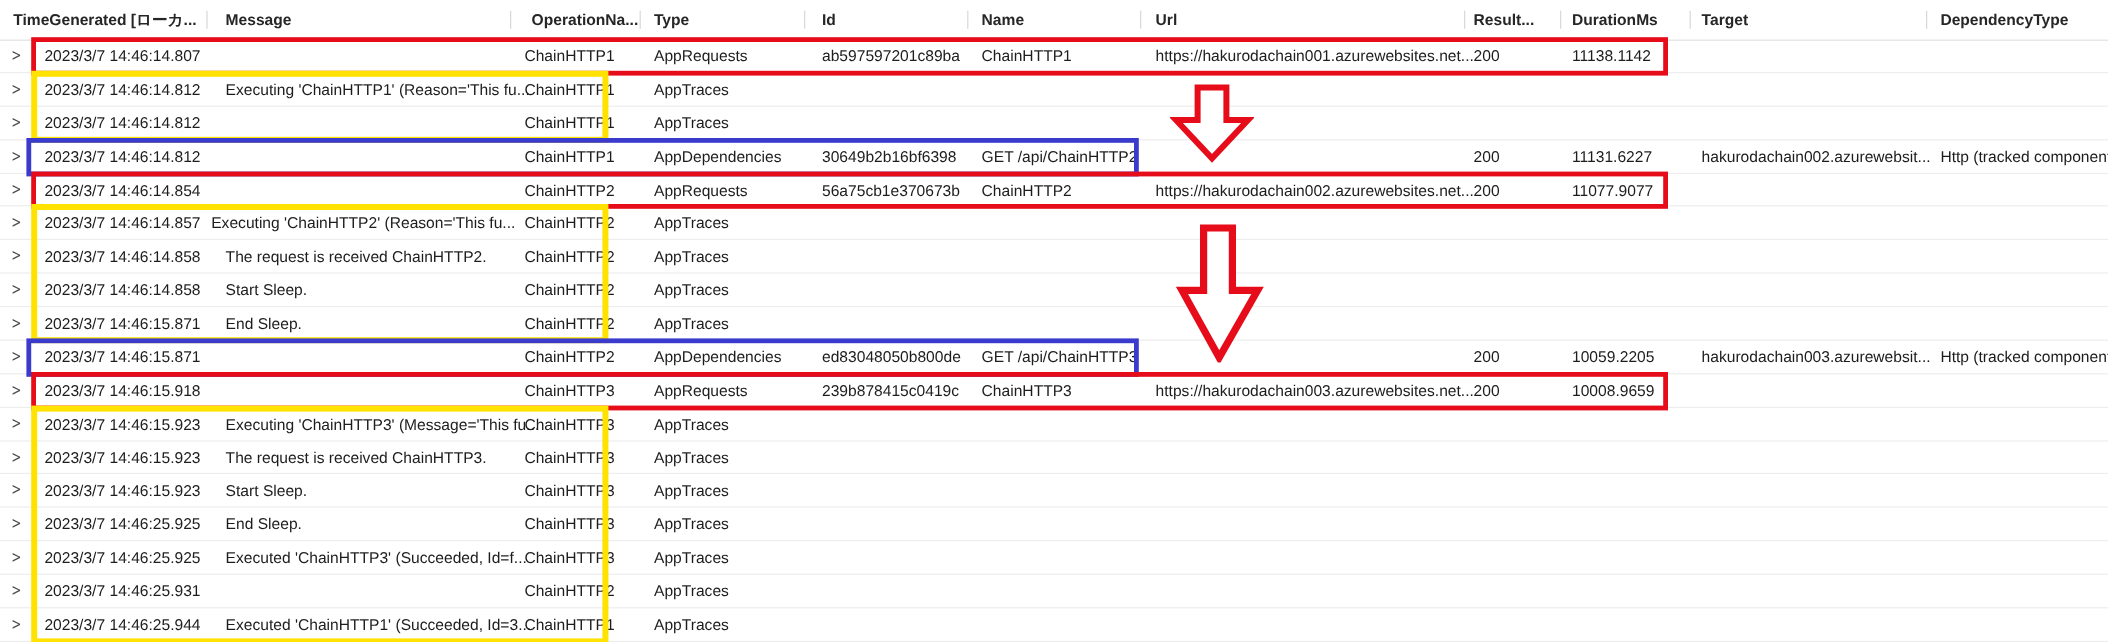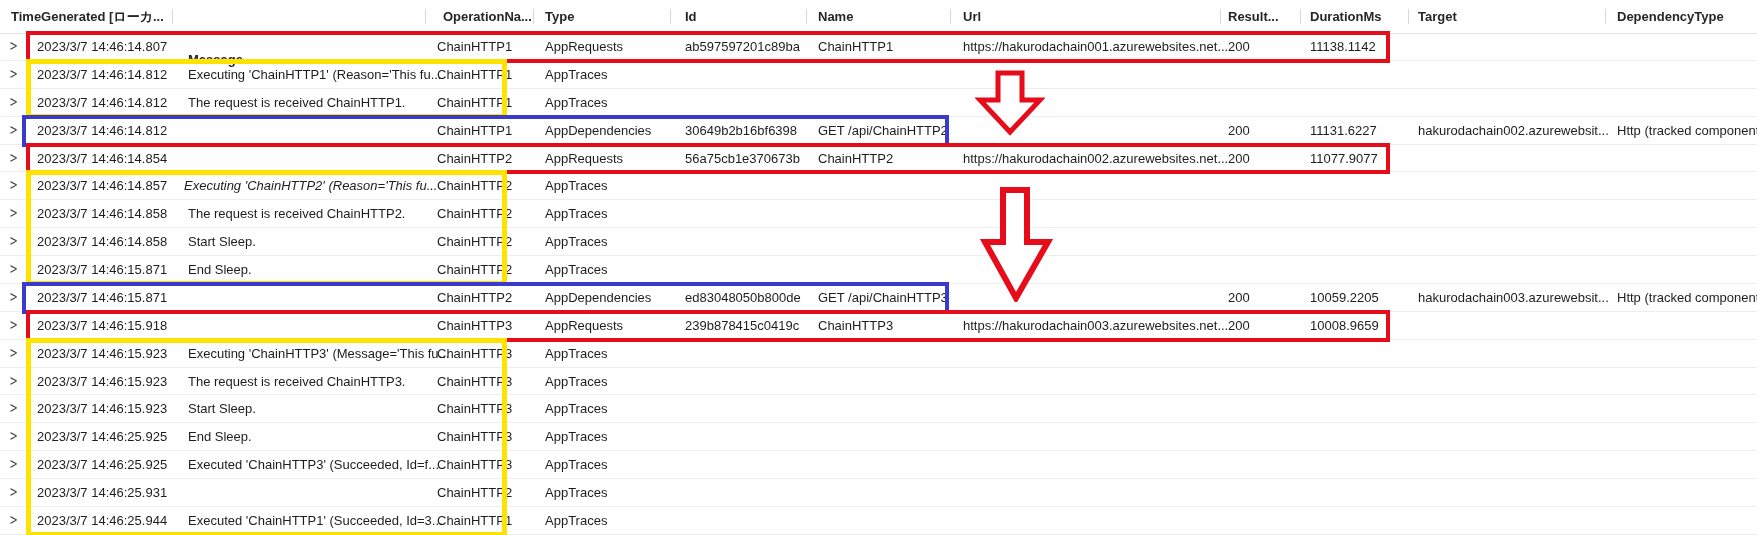--- a/index.html
+++ b/index.html
@@ -15,21 +15,21 @@
         font-family:"DejaVu Sans Mono",monospace;transform:scaleY(1.25);}
   .abox{position:absolute;box-sizing:border-box;background:transparent;pointer-events:none;}
   .arrow{position:absolute;pointer-events:none;}
 </style>
 </head>
 <body>
 
 <div class="app">
   <div id="header">
       <div class="hcell" style="left: 11px;">TimeGenerated [ローカ...</div>
-      <div class="hcell" style="left: 188px; margin-top: 43px;">Message</div>
+      <div class="hcell" style="left: 188px;">Message</div>
       <div class="hcell" style="left: 437px; margin-left: 6px;">OperationNa...</div>
       <div class="hcell" style="left: 545px;">Type</div>
       <div class="hcell" style="left: 685px;">Id</div>
       <div class="hcell" style="left: 818px;">Name</div>
       <div class="hcell" style="left: 963px; text-align: center;">Url</div>
       <div class="hcell" style="left: 1228px;">Result...</div>
       <div class="hcell" style="left: 1310px;">DurationMs</div>
       <div class="hcell" style="left: 1418px;">Target</div>
       <div class="hcell" style="left: 1617px;">DependencyType</div>
       <div class="hsep" style="left: 172px;"></div>
@@ -59,21 +59,20 @@
       <div class="row" style="top: 60.88px; height: 27.88px;">
         <div class="chev" style="line-height: 27.88px;">&gt;</div>
         <div class="cell" style="left: 37px; line-height: 27.88px;">2023/3/7 14:46:14.812</div>
         <div class="cell" style="left: 188px; line-height: 27.88px;">Executing 'ChainHTTP1' (Reason='This fu...</div>
         <div class="cell" style="left: 437px; line-height: 27.88px;">ChainHTTP1</div>
         <div class="cell" style="left: 545px; line-height: 27.88px;">AppTraces</div>
       </div>
       <div class="row" style="top: 88.76px; height: 27.88px;">
         <div class="chev" style="line-height: 27.88px;">&gt;</div>
         <div class="cell" style="left: 37px; line-height: 27.88px;">2023/3/7 14:46:14.812</div>
-        <div class="cell" style="left: 188px; line-height: 27.88px;">The request is received ChainHTTP1.</div>
         <div class="cell" style="left: 437px; line-height: 27.88px;">ChainHTTP1</div>
         <div class="cell" style="left: 545px; line-height: 27.88px;">AppTraces</div>
       </div>
       <div class="row" style="top: 116.64px; height: 27.88px;">
         <div class="chev" style="line-height: 27.88px;">&gt;</div>
         <div class="cell" style="left: 37px; line-height: 27.88px;">2023/3/7 14:46:14.812</div>
         <div class="cell" style="left: 437px; line-height: 27.88px;">ChainHTTP1</div>
         <div class="cell" style="left: 545px; line-height: 27.88px;">AppDependencies</div>
         <div class="cell" style="left: 685px; line-height: 27.88px;">30649b2b16bf6398</div>
         <div class="cell" style="left: 818px; line-height: 27.88px;">GET /api/ChainHTTP2</div>
@@ -89,21 +88,21 @@
         <div class="cell" style="left: 545px; line-height: 27.88px;">AppRequests</div>
         <div class="cell" style="left: 685px; line-height: 27.88px;">56a75cb1e370673b</div>
         <div class="cell" style="left: 818px; line-height: 27.88px;">ChainHTTP2</div>
         <div class="cell" style="left: 963px; line-height: 27.88px;">https://hakurodachain002.azurewebsites.net...</div>
         <div class="cell" style="left: 1228px; line-height: 27.88px;">200</div>
         <div class="cell" style="left: 1310px; line-height: 27.88px;">11077.9077</div>
       </div>
       <div class="row" style="top: 172.4px; height: 27.88px;">
         <div class="chev" style="line-height: 27.88px;">&gt;</div>
         <div class="cell" style="left: 37px; line-height: 27.88px;">2023/3/7 14:46:14.857</div>
-        <div class="cell" style="left: 184px; line-height: 27.88px; font-style: italic;">Executing 'ChainHTTP2' (Reason='This fu...</div>
+        <div class="cell" style="left: 176px; line-height: 27.88px;">Executing 'ChainHTTP2' (Reason='This fu...</div>
         <div class="cell" style="left: 437px; line-height: 27.88px;">ChainHTTP2</div>
         <div class="cell" style="left: 545px; line-height: 27.88px;">AppTraces</div>
       </div>
       <div class="row" style="top: 200.28px; height: 27.88px;">
         <div class="chev" style="line-height: 27.88px;">&gt;</div>
         <div class="cell" style="left: 37px; line-height: 27.88px;">2023/3/7 14:46:14.858</div>
         <div class="cell" style="left: 188px; line-height: 27.88px;">The request is received ChainHTTP2.</div>
         <div class="cell" style="left: 437px; line-height: 27.88px;">ChainHTTP2</div>
         <div class="cell" style="left: 545px; line-height: 27.88px;">AppTraces</div>
       </div>

